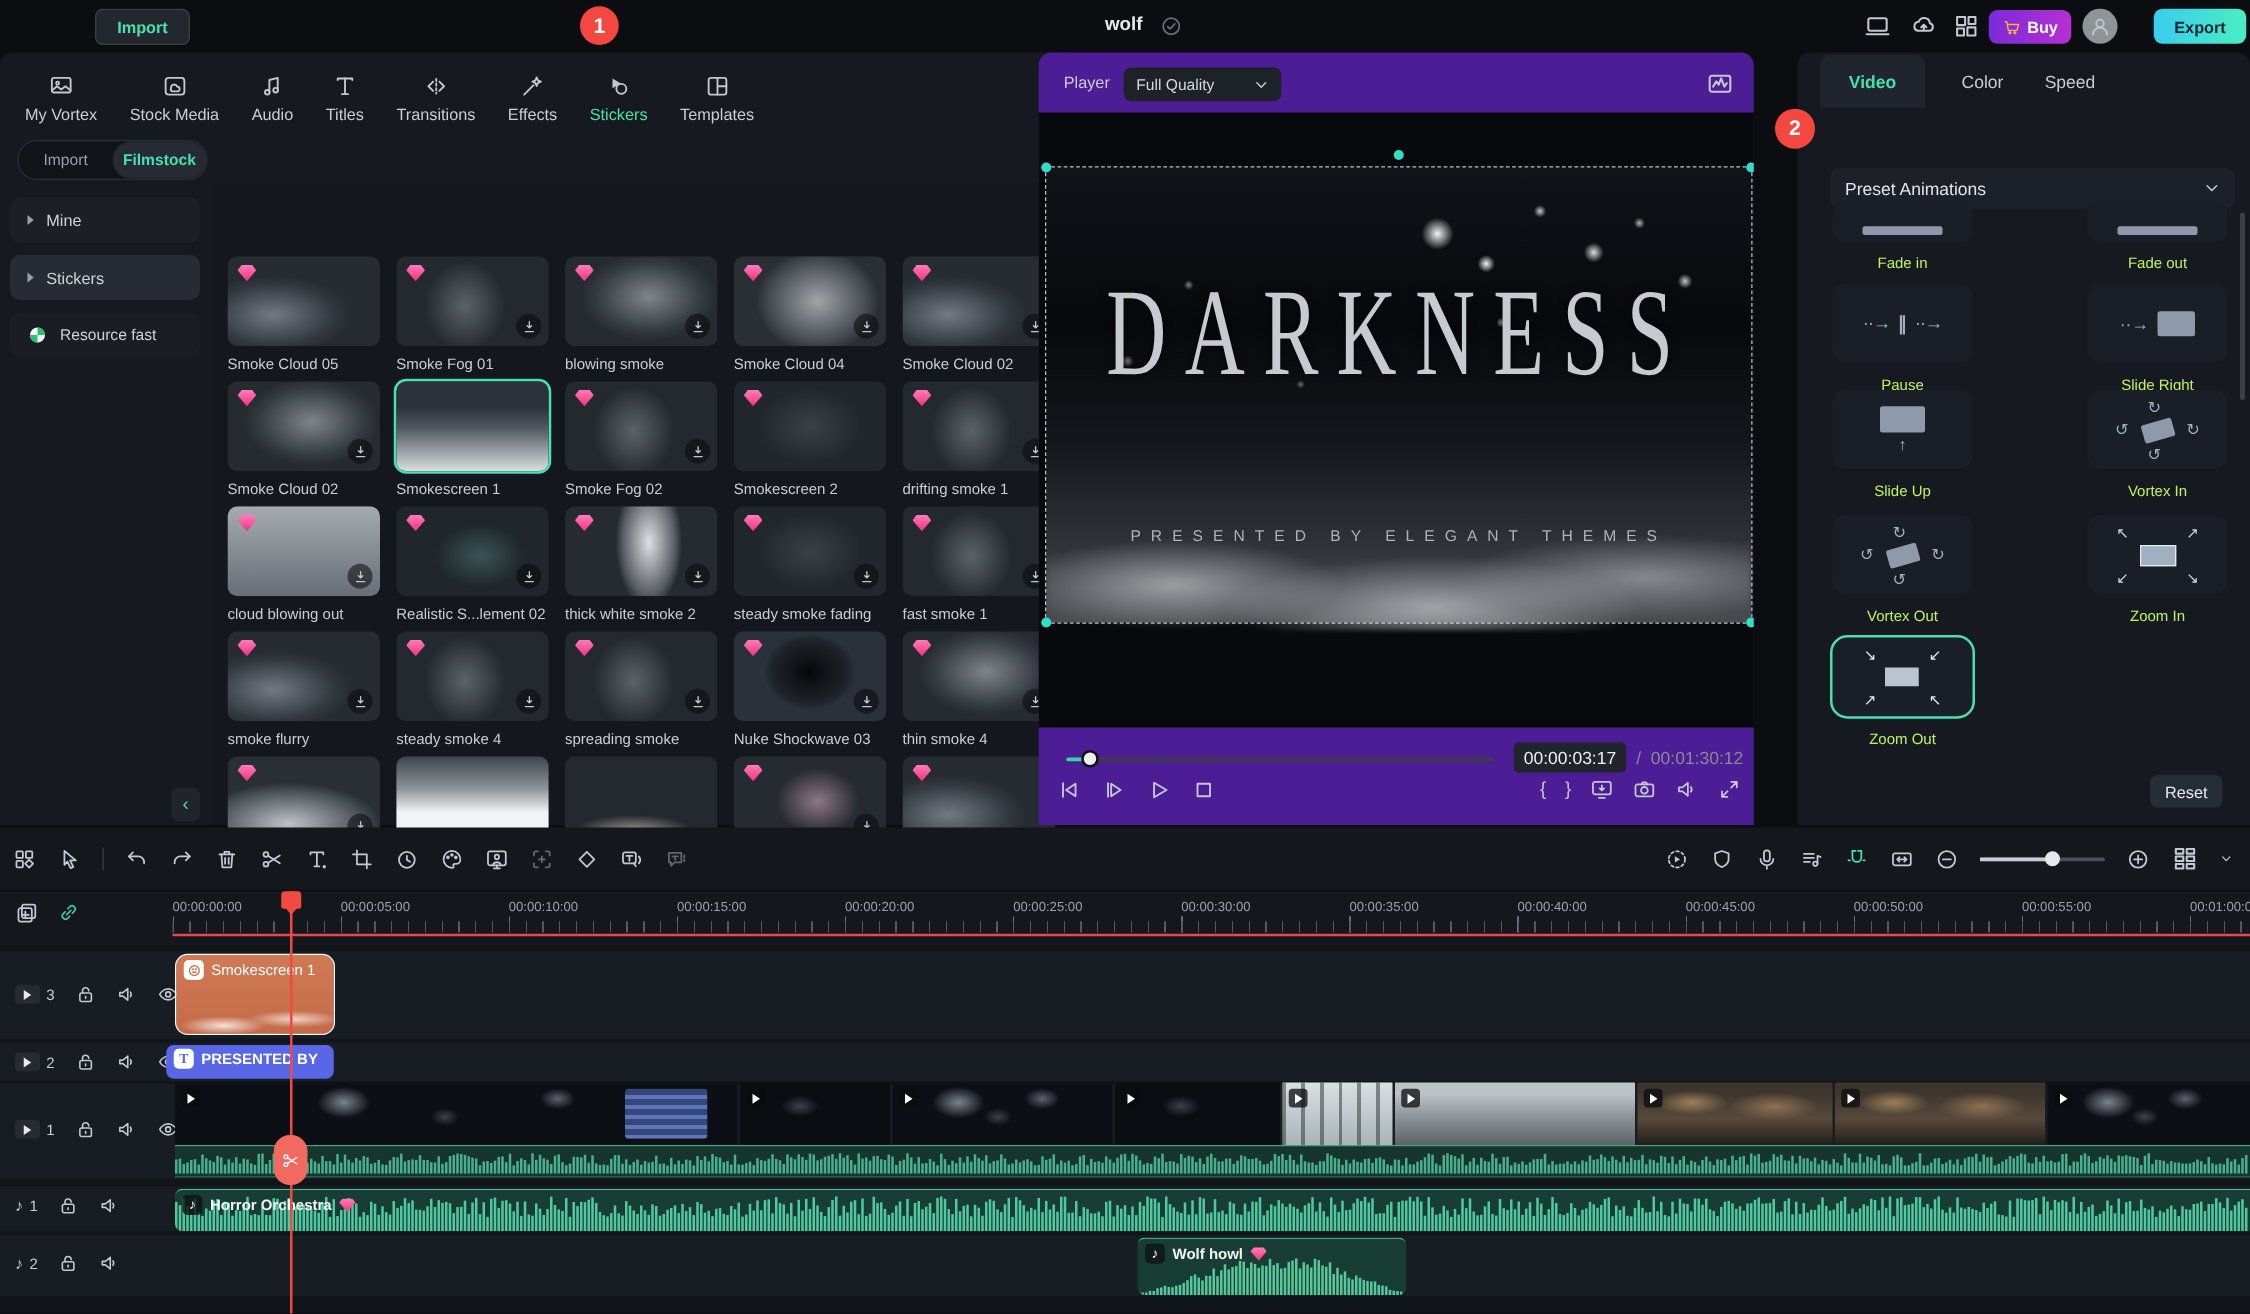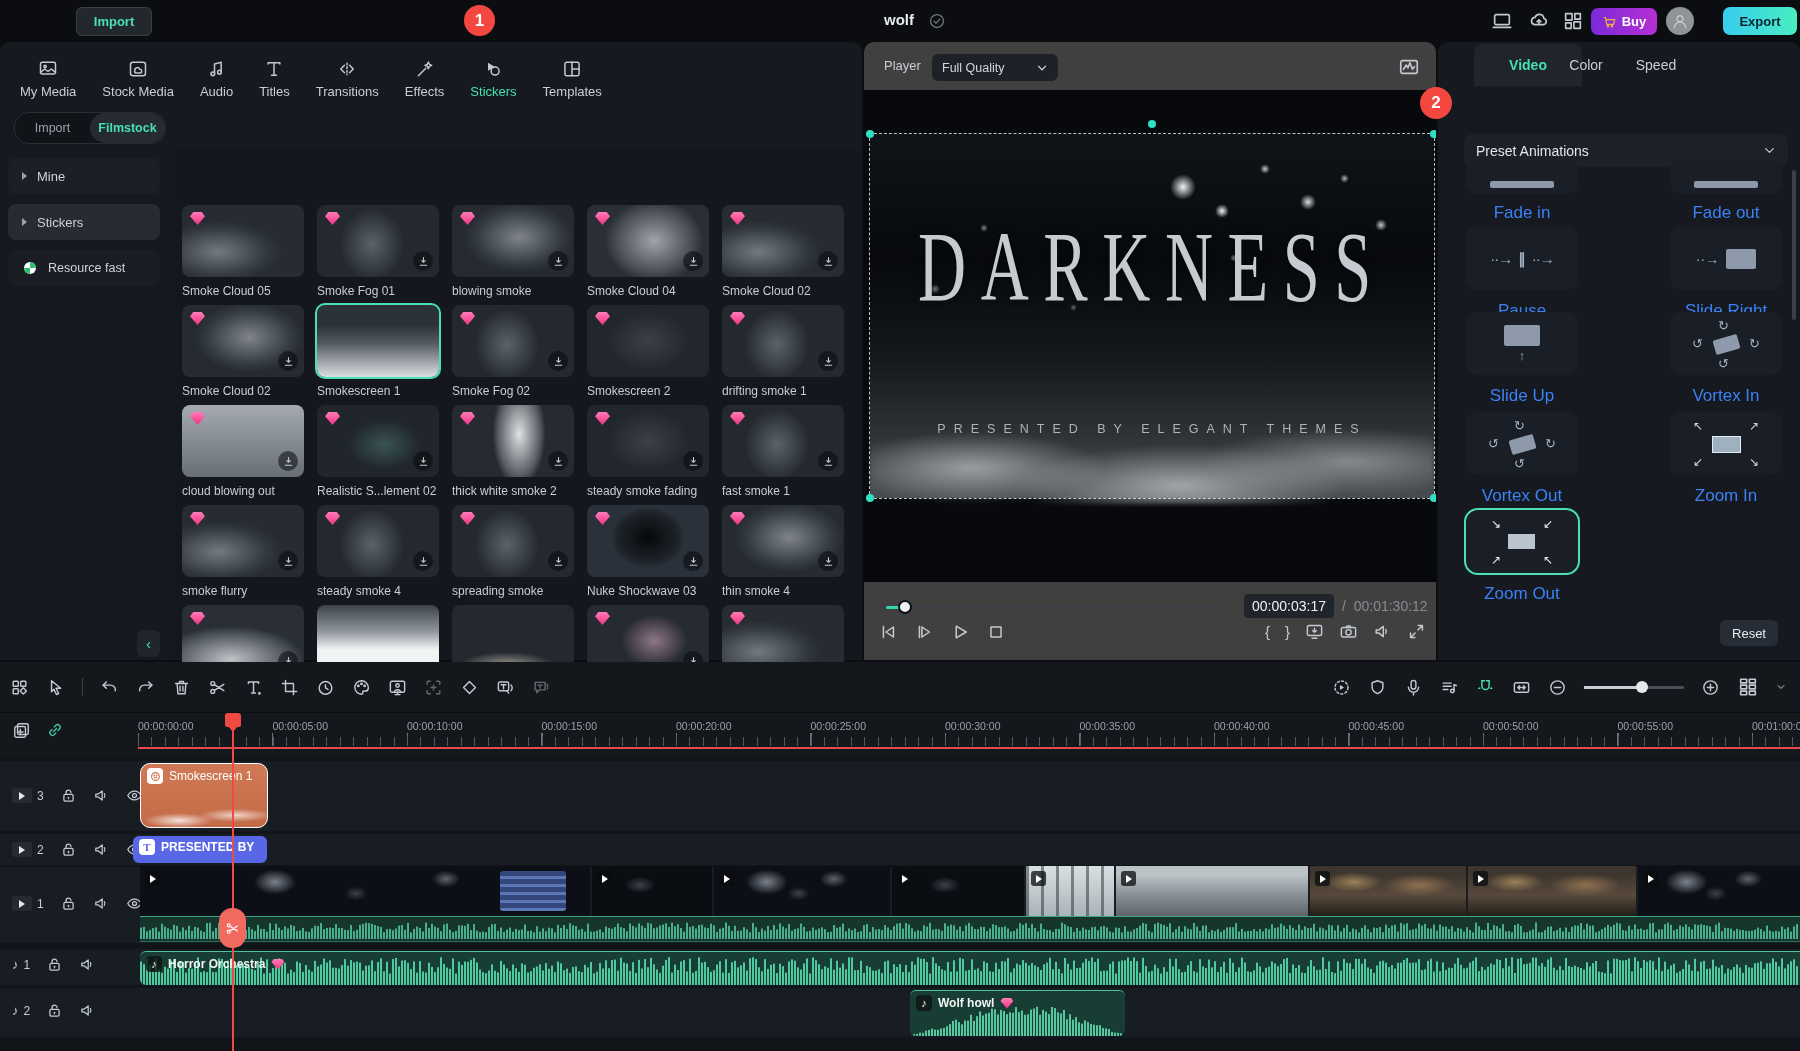--- a/index.html
+++ b/index.html
@@ -37,21 +37,21 @@
   .side-arrow{width:0;height:0;border-left:5px solid #9aa1a8;border-top:4px solid transparent;border-bottom:4px solid transparent;}
   .collapse-btn{position:absolute;left:137px;top:588px;width:23px;height:27px;background:#20252c;border-radius:6px;color:#45e0b0;display:flex;align-items:center;justify-content:center;font-size:15px;}
   .grid-bg{position:absolute;left:170px;top:105px;width:692px;height:513px;background:#14171d;}
   .cell{position:absolute;width:122px;}
   .thumb{position:relative;width:122px;height:72px;border-radius:8px;background:#272c33;overflow:hidden;}
   .thumb.sel{outline:2px solid #4ae0b2;outline-offset:0;}
   .gem{position:absolute;left:8px;top:7px;width:15px;height:13px;background:linear-gradient(#ff7cba,#f2317f);clip-path:polygon(50% 100%,0 32%,22% 0,78% 0,100% 32%);}
   .dl{position:absolute;right:6px;bottom:6px;width:20px;height:20px;border-radius:50%;background:rgba(8,10,12,.55);color:#e6e9ec;display:flex;align-items:center;justify-content:center;}
   .cname{margin-top:7px;font-size:12px;color:#c9ced4;white-space:nowrap;overflow:hidden;text-overflow:ellipsis;}
   
-  .player-panel{position:absolute;left:864px;top:42px;width:572px;height:618px;background:#404040;border-radius:10px 10px 0 0;}
+  .player-panel{position:absolute;left:831px;top:42px;width:572px;height:618px;background:#4c1d95;border-radius:10px 10px 0 0;}
   .pp-label{position:absolute;left:20px;top:16px;color:#c9ced4;font-size:13px;}
   .quality-dd{position:absolute;left:68px;top:12px;width:126px;height:27px;background:#1d2229;border-radius:6px;display:flex;align-items:center;justify-content:space-between;padding:0 10px;box-sizing:border-box;color:#d5d9de;font-size:12.5px;}
   .hist-ico{position:absolute;right:16px;top:14px;width:22px;height:22px;color:#c3c9d0;}
   .viewport{position:absolute;left:0;top:48px;width:572px;height:492px;background:#08090c;overflow:hidden;}
   .vframe{position:absolute;left:6px;top:44px;width:564px;height:364px;outline:1px dashed rgba(255,255,255,.75);background:linear-gradient(#101318 0%,#07090c 35%,#15181c 62%,#2e3236 82%,#484c50 100%);overflow:visible;}
   .handle{position:absolute;width:8px;height:8px;border-radius:50%;background:#2fe0c8;z-index:5;}
   .bokeh{position:absolute;border-radius:50%;background:radial-gradient(circle,rgba(255,255,255,.95),rgba(255,255,255,0) 70%);}
   .fog{position:absolute;left:0;bottom:-6px;width:100%;height:120px;background:
     radial-gradient(180px 48px at 18% 70%,rgba(235,238,240,.55),transparent 75%),
     radial-gradient(220px 55px at 55% 85%,rgba(225,228,231,.6),transparent 75%),
@@ -71,21 +71,21 @@
   .brace{font-size:15px;color:#c3c9d0;}
   
   .right-panel{position:absolute;left:1438px;top:42px;width:362px;height:618px;background:#16191f;border-radius:10px 10px 0 0;}
   .rtab{position:absolute;top:2px;height:42px;display:flex;align-items:center;justify-content:center;font-size:14px;color:#c9ced4;}
   .rtab.active{background:#20252d;border-radius:8px 8px 0 0;color:#45e0b0;font-weight:bold;}
   .subtabs{position:absolute;left:0;top:44px;width:362px;height:36px;display:flex;align-items:center;gap:24px;padding-left:32px;box-sizing:border-box;font-size:13px;color:#c3c9d0;}
   .subtab.active{background:#2a303a;border-radius:14px;padding:5px 14px;color:#45e0b0;font-weight:bold;}
   .sect-hdr{position:absolute;left:26px;top:92px;width:324px;height:33px;background:#1c2129;border-radius:8px;display:flex;align-items:center;justify-content:space-between;padding:0 12px;box-sizing:border-box;color:#e2e5e9;font-size:14px;}
   .anim-cell{position:absolute;width:112px;background:#1a1e26;border-radius:10px;display:flex;align-items:center;justify-content:center;color:#94a2b2;}
   .anim-cell.sel{outline:2px solid #49e0b3;border-radius:12px;}
-  .anim-label{position:absolute;width:112px;text-align:center;font-size:17px;color:#3b82f6;}
+  .anim-label{position:absolute;width:112px;text-align:center;font-size:12px;color:#bef264;}
   .anim-rect{background:#8e9aab;border-radius:2px;}
   .reset-btn{position:absolute;left:1720px;top:620px;width:58px;height:26px;background:#272d36;border-radius:6px;color:#e8ebee;font-size:13px;display:flex;align-items:center;justify-content:center;z-index:5;}
   .rscroll{position:absolute;left:1792px;top:170px;width:4px;height:150px;background:#3a4048;border-radius:2px;}
   
   .tl-toolbar{position:absolute;left:0;top:662px;width:1800px;height:50px;background:#14181d;border-bottom:1px solid #0a0c0f;}
   .tl-left{position:absolute;left:10px;top:0;height:50px;display:flex;align-items:center;gap:17px;}
   .tl-left .ico{width:19px;height:19px;}
   .tl-right{position:absolute;right:14px;top:0;height:50px;display:flex;align-items:center;gap:17px;}
   .tl-right .ico{width:19px;height:19px;}
   .tdivider{width:1px;height:18px;background:#3a4046;}
@@ -185,21 +185,21 @@
   <div class="media-panel">
     <div class="media-tabs" id="media-tabs">
         <div class="mtab">
     <span class="ticon ico">
             <svg viewBox="0 0 24 24" width="100%" height="100%" fill="none" stroke="currentColor" stroke-width="1.8" stroke-linecap="round" stroke-linejoin="round">
               <rect x="3" y="4" width="18" height="14" rx="2"></rect>
               <circle cx="8.5" cy="9" r="1.4"></circle>
               <path d="M3 16l5-4 4 3 4-3 5 4"></path>
             </svg>
           </span>
-    <span>My Media</span>
+    <span>My Vortex</span>
         </div>
         <div class="mtab">
     <span class="ticon ico">
             <svg viewBox="0 0 24 24" width="100%" height="100%" fill="none" stroke="currentColor" stroke-width="1.8" stroke-linecap="round" stroke-linejoin="round">
               <rect x="3" y="4" width="18" height="16" rx="3"></rect>
               <path d="M8.2 13.5a3 3 0 0 1 5.8-1.2 2.4 2.4 0 0 1 1 4.6H9.3a2.7 2.7 0 0 1-1.1-3.4z"></path>
             </svg>
           </span>
     <span>Stock Media</span>
         </div>
@@ -693,21 +693,21 @@
       <span class="ico">
           <svg viewBox="0 0 24 24" width="100%" height="100%" fill="none" stroke="currentColor" stroke-width="1.8" stroke-linecap="round" stroke-linejoin="round">
             <path d="M14 4.5h5.5V10M19.5 4.5 13.8 10.2"></path>
             <path d="M10 19.5H4.5V14M4.5 19.5l5.7-5.7"></path>
           </svg>
         </span>
     </div>
   </div>
 
   <div class="right-panel">
-    <div class="rtab active" style="left:36px;width:108px">Video</div>
+    <div class="rtab active" style="left:18px;width:84px">Video</div>
     <div class="rtab" style="left:116px;width:64px">Color</div>
     <div class="rtab" style="left:186px;width:64px">Speed</div>
     <div class="sect-hdr">
       <span>Preset Animations</span>
       <span class="ico" style="width:13px;height:13px">
           <svg viewBox="0 0 24 24" width="100%" height="100%" fill="none" stroke="currentColor" stroke-width="1.8" stroke-linecap="round" stroke-linejoin="round">
             <path d="M5 8.5l7 7 7-7" stroke-width="2.4"></path>
           </svg>
         </span>
     </div>

